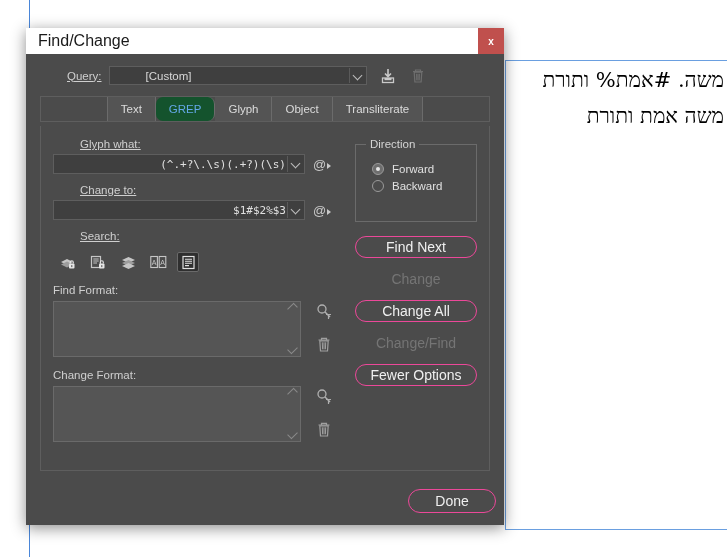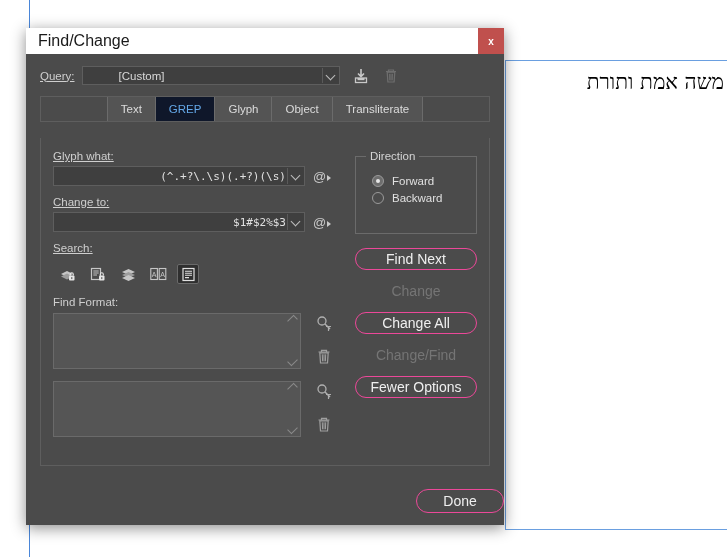--- a/index.html
+++ b/index.html
@@ -55,21 +55,21 @@
     width: 26px; height: 26px; background: #c0504d;
     color: #fff; font-size: 10px; font-weight: bold;
     display: flex; align-items: center; justify-content: center;
     cursor: pointer;
   }
 
   #body { padding: 12px 14px 0 14px; color: #d4d4d4; font-size: 11.5px; }
 
   .row { display: flex; align-items: center; }
   .label { color: #cfcfcf; font-size: 11.5px; }
-  .uline { text-decoration: underline; }
+  .uline { text-decoration: underline; margin-left: 27px; }
 
   
   #query-row { margin-bottom: 11px; }
   #query-label { margin-right: 7px; }
   .combo {
     position: relative;
     background: #3f3f3f; border: 1px solid #5e5e5e;
     height: 19px; display: flex; align-items: center;
     padding: 0 18px 0 6px; color: #d8d8d8; font-size: 11.5px;
   }
@@ -84,30 +84,30 @@
     border-left:1px solid #5a5a5a;
   }
   #query-combo { width: 258px; padding-left: 36px; }
   .qicon { width: 18px; height: 18px; margin-left: 12px; cursor: pointer; }
   .qicon.dim { opacity: .45; }
 
   
   #tabs-outer {
     border: 1px solid #5e5e5e; height: 26px;
     display: flex; align-items: center; justify-content: center;
-    margin-bottom: 16px;
+    margin-bottom: 4px;
   }
   #tabs { display: flex; height: 100%; }
   .tab {
     padding: 0 13px; display: flex; align-items: center;
     font-size: 11.5px; color: #dcdcdc; background: #545454;
     border-right: 1px solid #6b6b6b; cursor: pointer;
   }
   .tab:first-child { border-left: 1px solid #6b6b6b; }
-  .tab.active { background: #0f172a; color: #64a8e8; }
+  .tab.active { background: #14532d; color: #64a8e8; border-radius: 7px; }
 
   
   #panel {
     border: 1px solid #5e5e5e; border-top: none;
     padding: 12px 12px 16px 12px;
     display: flex;
   }
   #left-col { width: 288px; }
   #right-col { width: 126px; margin-left: 14px; }
 
@@ -182,30 +182,31 @@
     height: 22px; border-radius: 11px;
     border: 1px solid #ec4899; color:#efefef;
     font-size: 14px; background: transparent;
     cursor:pointer; margin-top: 10px;
   }
   .btn.disabled { border-color: transparent; color:#757575; cursor:default; }
   #find-next { margin-top: 14px; }
 
   
   #footer {
-    position:absolute; right: 0; bottom: 12px;
+    position:absolute; right: 8px; bottom: 12px;
   }
   #done-btn { width: 88px; height: 24px; border-radius:12px; }
 </style>
 </head>
 <body>
 
 <div id="canvas">
   <div class="page-left-edge"></div>
   <div class="text-frame">
+    <div class="heb-line l1">משה. #אמת% ותורת</div>
     <div class="heb-line l2">משה אמת ותורת</div>
   </div>
 </div>
 
 <div id="dialog">
 
   <div id="titlebar">
     <span id="title-text">Find/Change</span>
     <div id="close-btn">x</div>
   </div>
@@ -343,20 +344,21 @@
             <span class="ic">
               <svg width="16" height="17" viewBox="0 0 16 17">
                 <path d="M2.5 4 L13.5 4 M5.5 4 L5.5 2.3 L10.5 2.3 L10.5 4" stroke="#b5b5b5" stroke-width="1.2" fill="none"></path>
                 <path d="M3.8 4.8 L4.5 15 L11.5 15 L12.2 4.8 Z" stroke="#b5b5b5" stroke-width="1.2" fill="none"></path>
                 <path d="M6.3 6.3 L6.6 13.3 M9.7 6.3 L9.4 13.3 M8 6.3 L8 13.3" stroke="#b5b5b5" stroke-width="1"></path>
               </svg>
             </span>
           </div>
         </div>
 
+        <span class="label fmt-label">Change Format:</span>
         <div class="fmt-row">
           <div class="fmt-box">
             <span class="sc-up"></span>
             <span class="sc-dn"></span>
           </div>
           <div class="fmt-side">
             <span class="ic">
               <svg width="17" height="17" viewBox="0 0 17 17">
                 <circle cx="6" cy="6" r="4" fill="none" stroke="#c9c9c9" stroke-width="1.3"></circle>
                 <path d="M9 9 L14 14" stroke="#c9c9c9" stroke-width="1.4"></path>

